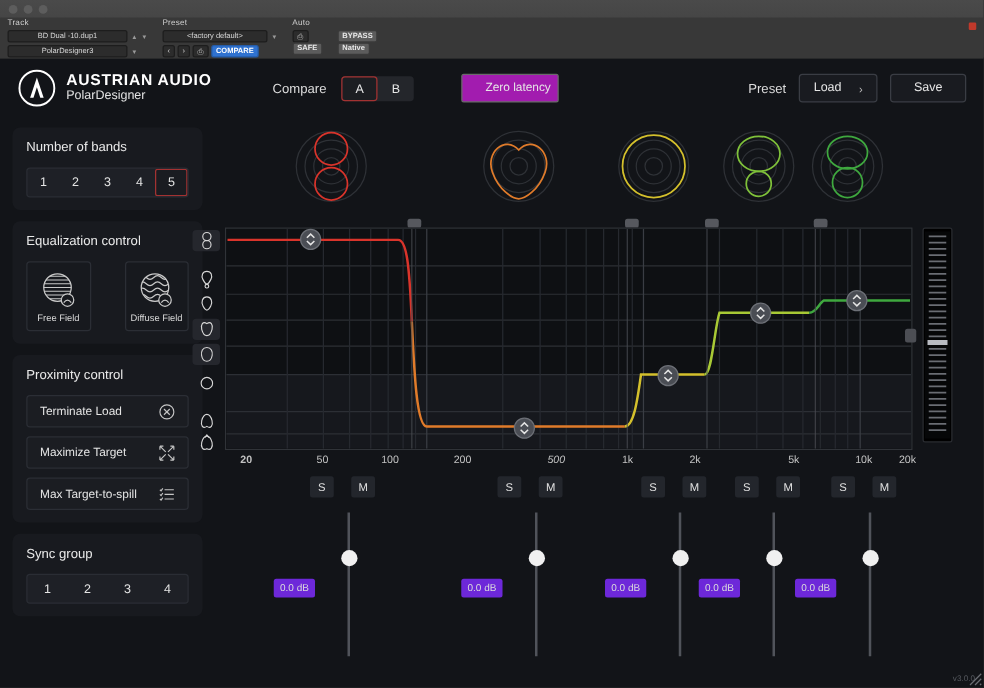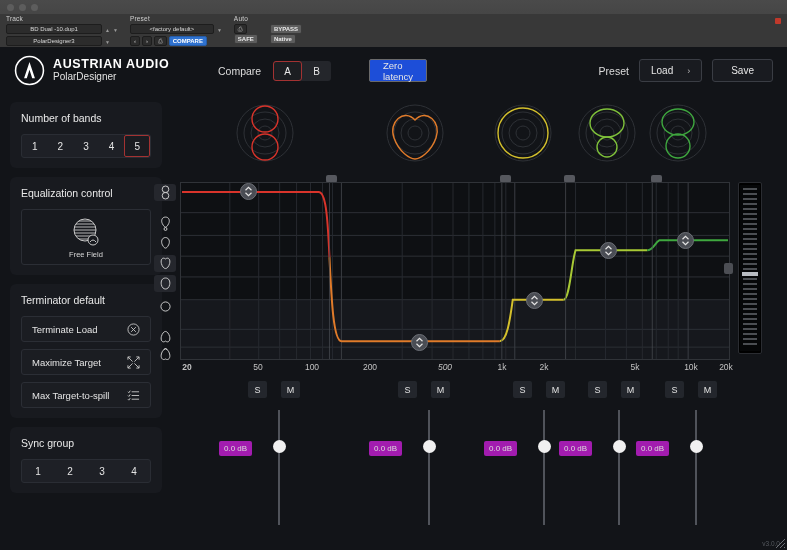--- a/index.html
+++ b/index.html
@@ -58,22 +58,22 @@
   .compare-wrap { position: absolute; left: 218px; top: 14px; display: flex; align-items: center; gap: 12px; }
   .compare-lbl { font-size: 10.5px; color: #dcdcdc; }
   .ab-group { display: flex; background: #24262b; border-radius: 3px; }
   .ab-btn {
     width: 29px; height: 20px; font-size: 10px; color: #e8e8e8;
     display: flex; align-items: center; justify-content: center;
     border: 1px solid transparent; border-radius: 3px; background: transparent;
   }
   .ab-btn.active { border-color: #a33232; background: #1c1e22; }
   .zero-lat {
-    position: absolute; left: 369px; top: 12px; width: 58px; height: 23px;
-    border: 1px solid #6a6a6a; border-radius: 2px; background: #1d4ed8;
+    position: absolute; left: 369px; top: 12px; width: 78px; height: 23px;
+    border: 1px solid #6a6a6a; border-radius: 2px; background: #a21caf;
     font-size: 9.5px; color: #e6e6e6; display: flex; align-items: center; justify-content: center; padding-left: 13px;
   }
   .preset-wrap { position: absolute; right: 14px; top: 12px; display: flex; align-items: center; gap: 10px; }
   .preset-lbl { font-size: 10.5px; color: #dcdcdc; }
   .pbtn {
     height: 23px; border: 1px solid #3a3d44; border-radius: 3px; background: #191b20;
     font-size: 10px; color: #e6e6e6; display: flex; align-items: center; justify-content: center;
     gap: 14px; padding: 0 11px; text-align: right;
   }
   .pbtn .chev { font-size: 9px; color: #b9b9b9; }
@@ -175,22 +175,22 @@
     position: absolute; width: 19px; height: 17px; background: #23262c; border-radius: 2px;
     font-size: 9px; color: #e2e2e2; display: flex; align-items: center; justify-content: center;
   }
   .gain-track {
     position: absolute; width: 2px; background: #50535a;
   }
   .gain-knob {
     position: absolute; width: 13px; height: 13px; border-radius: 50%; background: #f0f0f0;
   }
   .gain-val {
-    position: absolute; height: 15px; padding: 0 5px; background: #a21caf; border-radius: 2px;
-    font-size: 8px; color: #dcdcdc; display: flex; align-items: center; justify-content: center;
+    position: absolute; height: 15px; padding: 0 5px; background: #6d28d9; border-radius: 2px;
+    font-size: 8px; color: #dcdcdc; display: flex; align-items: center; justify-content: center; margin-top: 22px;
   }
   .version {
     position: absolute; right: 7px; bottom: 3px; font-size: 6.5px; color: #55585e;
   }
   .resize-grip { position: absolute; right: 1px; bottom: 1px; width: 12px; height: 12px; }
 </style>
 </head>
 <body>
 
 <div class="app">
@@ -314,26 +314,45 @@
                   <line x1="4" y1="14" x2="28" y2="14"></line>
                 <line x1="4" y1="17" x2="28" y2="17"></line>
                   <line x1="4" y1="20" x2="28" y2="20"></line>
                 <line x1="4" y1="23" x2="28" y2="23"></line>
               </g>
               <circle cx="24" cy="24" r="5" fill="#17191e" stroke="#c9c9c9" stroke-width="1"></circle>
               <path d="M21 26 q3 -4 6 0" fill="none" stroke="#c9c9c9" stroke-width="1"></path>
             </svg>
             <span class="cap">Free Field</span>
           </div>
+          <div class="eq-cell">
+            <svg width="34" height="32" viewBox="0 0 34 32">
+              <defs>
+                  <clipPath id="dfc">
+                    <circle cx="16" cy="14" r="11"></circle>
+                  </clipPath>
+                </defs>
+              <circle cx="16" cy="14" r="11" fill="none" stroke="#c9c9c9" stroke-width="1"></circle>
+              <g clip-path="url(#dfc)" fill="none" stroke="#c9c9c9" stroke-width="0.9">
+                <path d="M3 6 q3 -3 6 0 t6 0 t6 0 t6 0"></path>
+                <path d="M3 11 q3 -3 6 0 t6 0 t6 0 t6 0"></path>
+                <path d="M3 16 q3 -3 6 0 t6 0 t6 0 t6 0"></path>
+                <path d="M3 21 q3 -3 6 0 t6 0 t6 0 t6 0"></path>
+              </g>
+              <circle cx="24" cy="24" r="5" fill="#17191e" stroke="#c9c9c9" stroke-width="1"></circle>
+              <path d="M21 26 q3 -4 6 0" fill="none" stroke="#c9c9c9" stroke-width="1"></path>
+            </svg>
+            <span class="cap">Diffuse Field</span>
+          </div>
         </div>
       </div>
 
 
       <div class="card">
-        <div class="card-title">Terminator default</div>
+        <div class="card-title">Proximity control</div>
         <div class="term-btn">
           <span>Terminate Load</span>
           <svg width="13" height="13" viewBox="0 0 14 14">
             <circle cx="7" cy="7" r="6" fill="none" stroke="#c5c5c5" stroke-width="1"></circle>
             <line x1="4.5" y1="4.5" x2="9.5" y2="9.5" stroke="#c5c5c5" stroke-width="1"></line>
             <line x1="9.5" y1="4.5" x2="4.5" y2="9.5" stroke="#c5c5c5" stroke-width="1"></line>
           </svg>
         </div>
         <div class="term-btn">
           <span>Maximize Target</span>
@@ -585,27 +604,27 @@
           </svg>
         </div>
         <div class="drag-dot" style="left:497px; top:50px;">
           <svg width="9" height="11" viewBox="0 0 9 11">
             <path d="M1.5 4.2 L4.5 1.3 L7.5 4.2" fill="none" stroke="#e4e4e4" stroke-width="1.2"></path>
             <path d="M1.5 6.8 L4.5 9.7 L7.5 6.8" fill="none" stroke="#e4e4e4" stroke-width="1.2"></path>
           </svg>
         </div>
 
         <div class="freq-axis">
-          <span style="left:7px;font-weight:bold;">20</span>
+          <span style="left:17px;font-weight:bold;">20</span>
           <span style="left:78px;">50</span>
           <span style="left:132px;">100</span>
           <span style="left:190px;">200</span>
           <span style="left:265px;font-style:italic;">500</span>
           <span style="left:322px;">1k</span>
-          <span style="left:364px;">2k</span>
+          <span style="left:376px;">2k</span>
           <span style="left:455px;">5k</span>
           <span style="left:511px;">10k</span>
           <span style="left:546px;">20k</span>
         </div>
       </div>
 
       <div class="vslider-handle"></div>
       <div class="vslider-outer">
         <svg width="20" height="166" viewBox="0 0 20 166">
           <rect x="0" y="0" width="20" height="166" fill="#060708"></rect>

